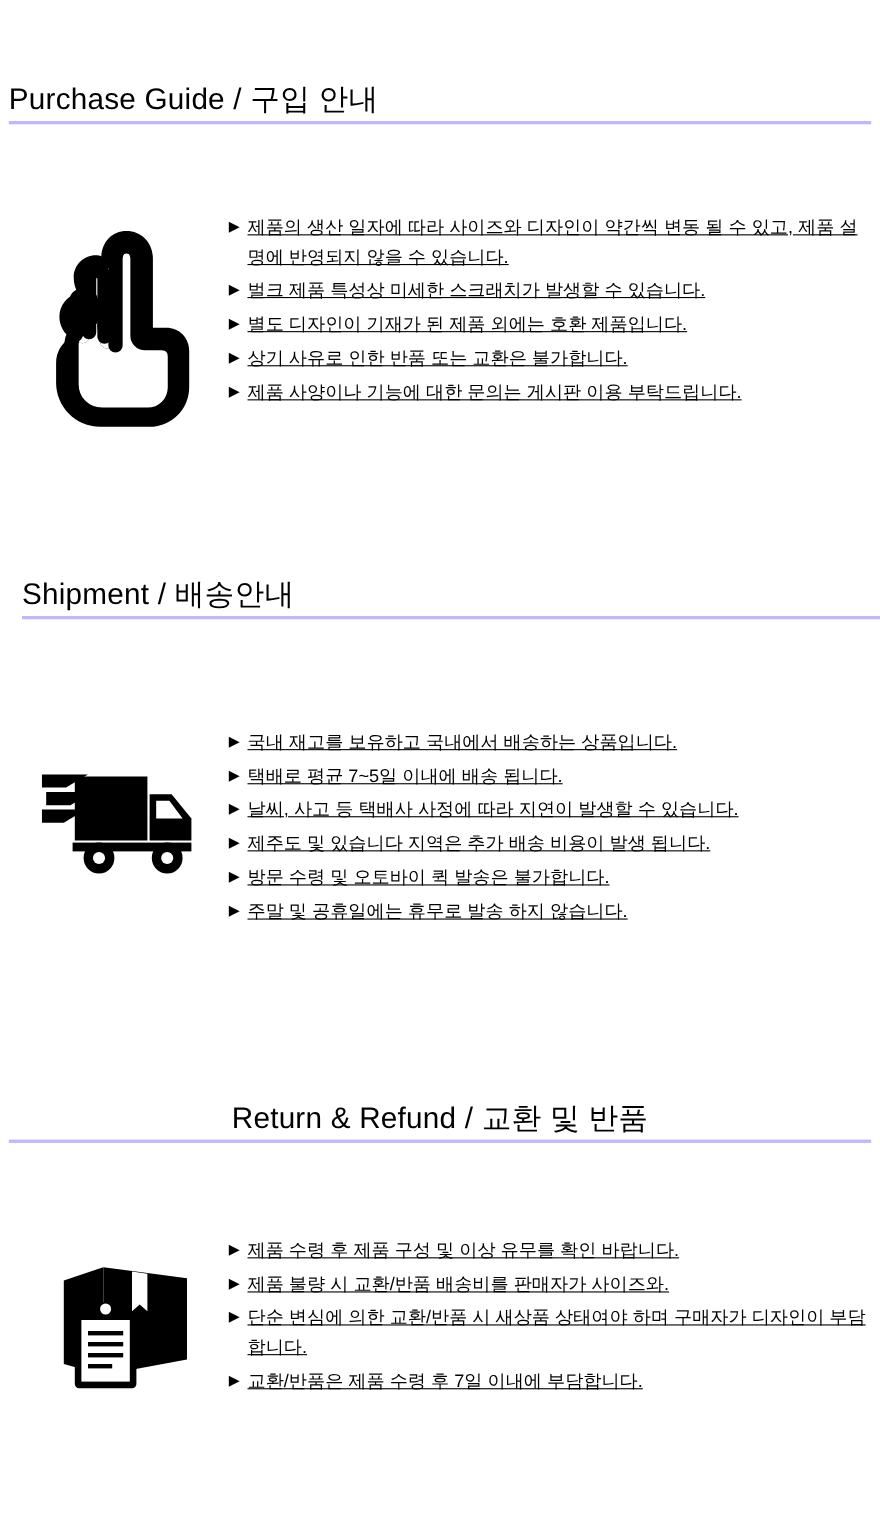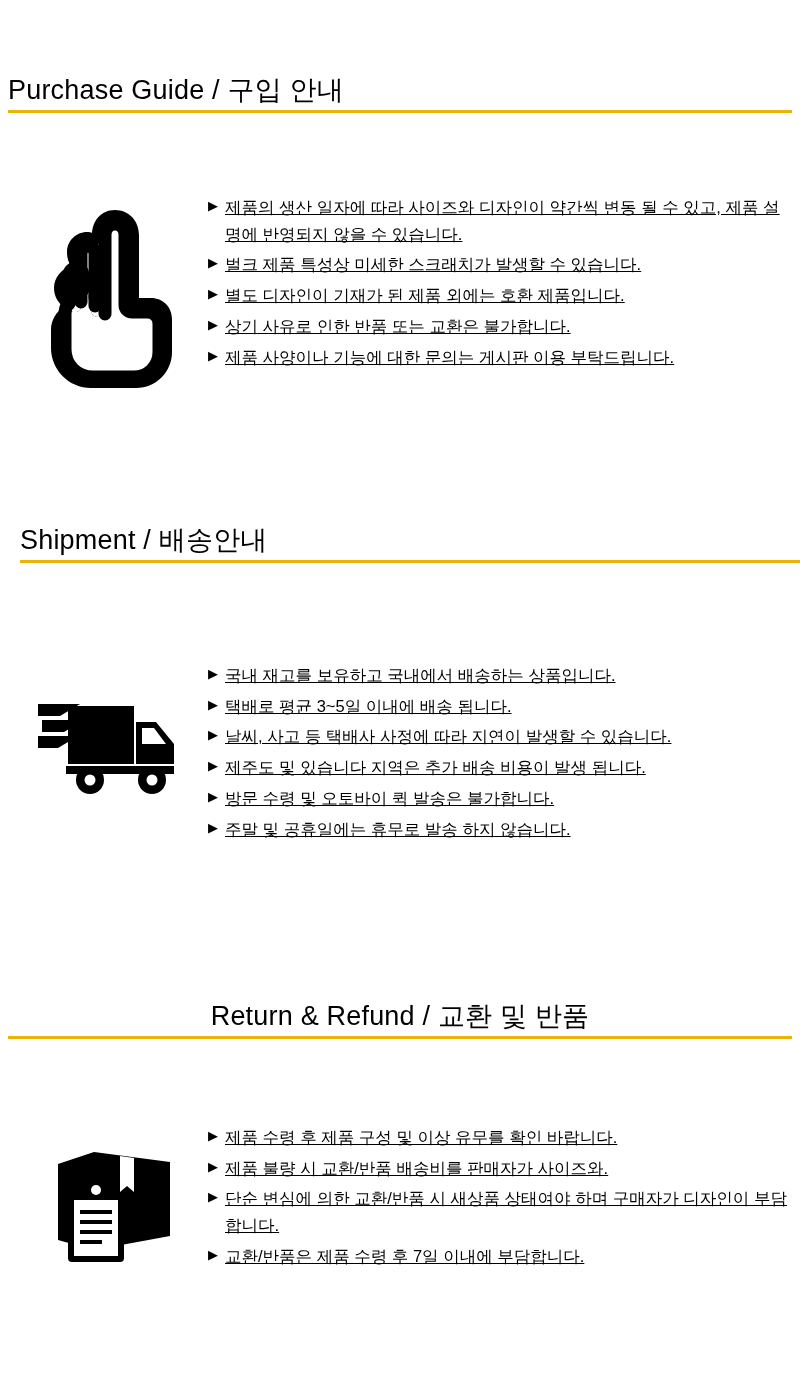--- a/index.html
+++ b/index.html
@@ -21,21 +21,21 @@
     height: 1400px;
     position: relative;
     box-sizing: border-box;
   }
 
   
   .section-head {
     position: absolute;
     left: 8px;
     width: 784px;
-    border-bottom: 3px solid #eab308;
+    border-bottom: 3px solid #c4b5fd;
     padding-bottom: 4px;
   }
   .section-head .title {
     font-size: 27px;
     font-weight: 400;
     letter-spacing: 0.2px;
     line-height: 1.1;
     white-space: nowrap;
   }
 
@@ -168,21 +168,21 @@
         </g>
       </svg>
     </div>
     <div class="bullets">
       <div class="bullet">
         <span class="mark">▶</span>
         <span class="txt">국내 재고를 보유하고 국내에서 배송하는 상품입니다.</span>
       </div>
       <div class="bullet">
         <span class="mark">▶</span>
-        <span class="txt">택배로 평균 3~5일 이내에 배송 됩니다.</span>
+        <span class="txt">택배로 평균 7~5일 이내에 배송 됩니다.</span>
       </div>
       <div class="bullet">
         <span class="mark">▶</span>
         <span class="txt">날씨, 사고 등 택배사 사정에 따라 지연이 발생할 수 있습니다.</span>
       </div>
       <div class="bullet">
         <span class="mark">▶</span>
         <span class="txt">제주도 및 있습니다 지역은 추가 배송 비용이 발생 됩니다.</span>
       </div>
       <div class="bullet">

